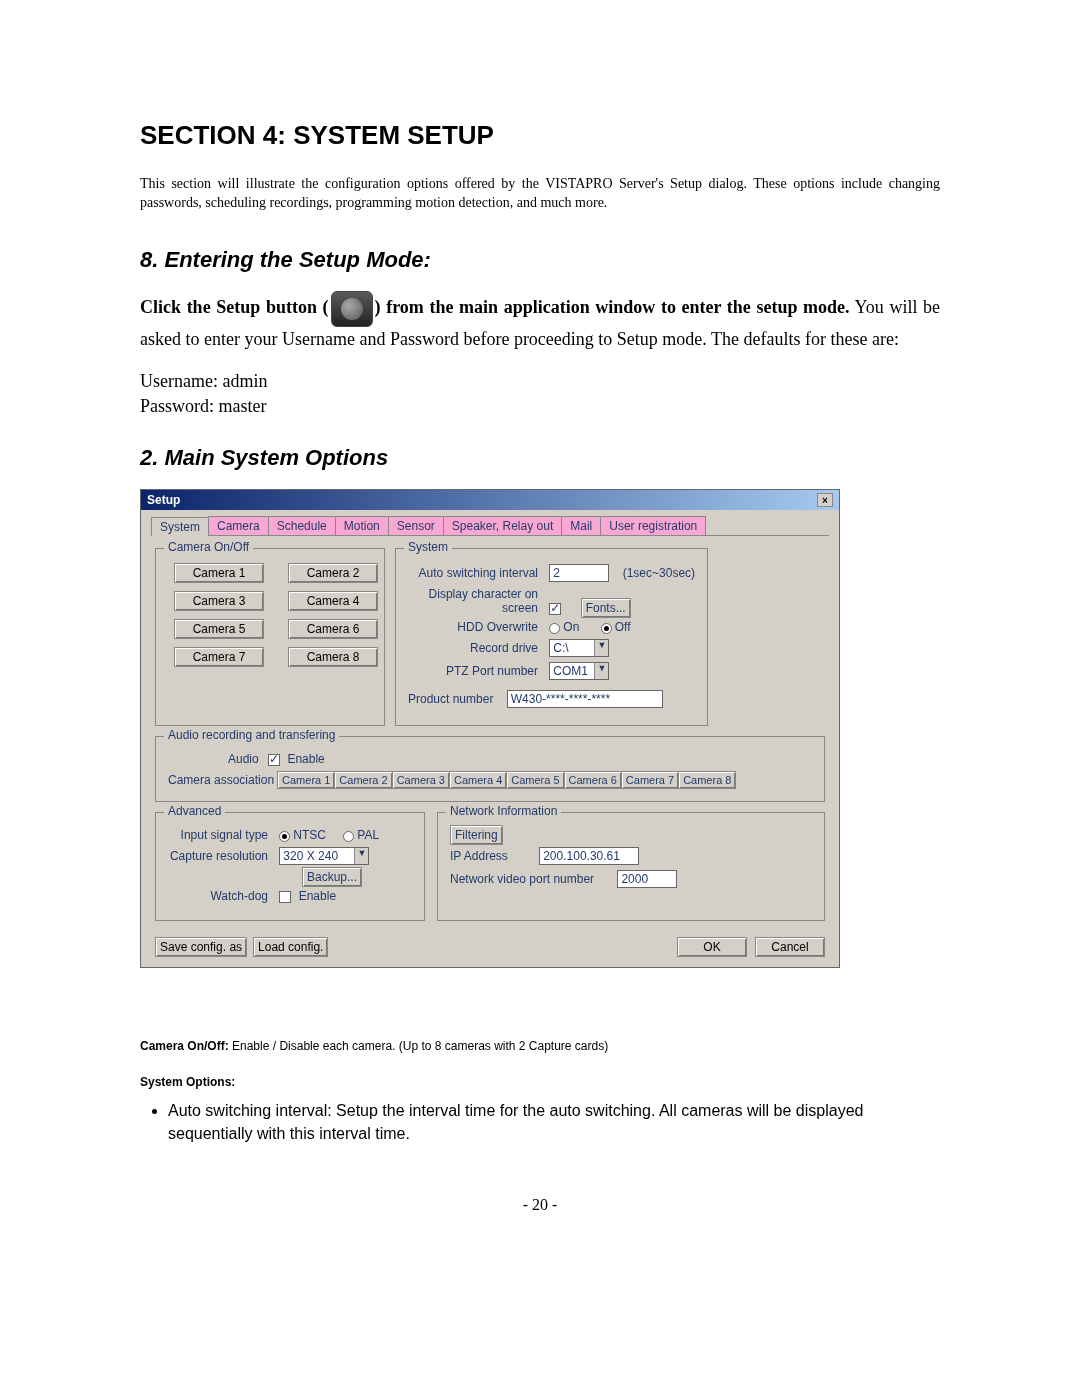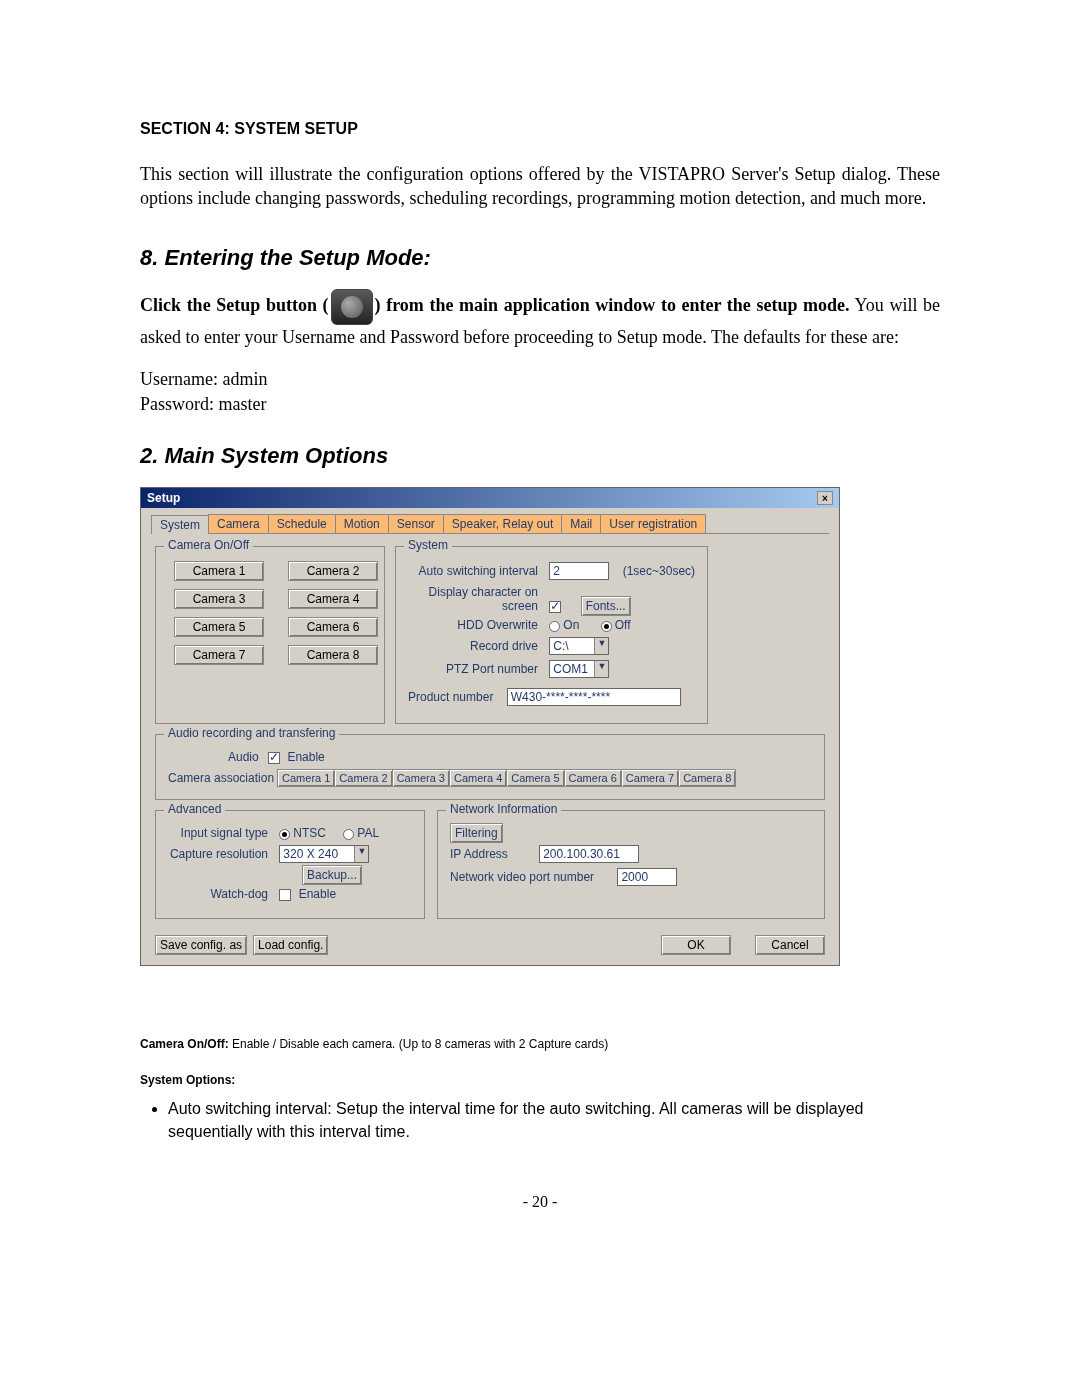--- a/index.html
+++ b/index.html
@@ -8,26 +8,26 @@
     background: #fff;
     font-family: Georgia, 'Times New Roman', serif;
     color: #000;
     width: 1080px;
   }
   .page {
     padding: 120px 140px 60px 140px;
   }
   .section-title {
     font-family: Arial, Helvetica, sans-serif;
-    font-size: 16px;
+    font-size: 26px;
     font-weight: bold;
     margin-bottom: 24px;
   }
   .intro {
-    font-size: 18px;
+    font-size: 14px;
     line-height: 1.35;
     text-align: justify;
     margin-bottom: 34px;
   }
   .subheading {
     font-family: Arial, Helvetica, sans-serif;
     font-size: 22px;
     font-weight: bold;
     font-style: italic;
     margin-bottom: 18px;
@@ -89,21 +89,21 @@
   .tabs {
     display: flex;
     padding: 6px 10px 0 10px;
     font-size: 12px;
     color: #243a6a;
   }
   .tab {
     padding: 2px 8px;
     border: 1px solid #888;
     border-bottom: none;
-    background: #fdba74;
+    background: #f9a8d4;
     margin-right: -1px;
     font-size: 12px;
   }
   .tab.active { background: #d4d0c8; position: relative; top:1px; }
   .tabs-line { border-top:1px solid #888; margin:0 10px; }
   .body-area {
     padding: 12px 14px 10px 14px;
   }
   .fieldset {
     border: 1px solid #888;
@@ -146,21 +146,21 @@
   }
   .chk { width:12px; height:12px; border:1px solid #666; background:#fff; display:inline-block; vertical-align:middle; position:relative;}
   .chk.checked::after { content:"✓"; position:absolute; top:-3px; left:0; font-size:12px;}
   .radio { width:11px;height:11px;border:1px solid #666;border-radius:50%;background:#fff;display:inline-block;vertical-align:middle;position:relative;margin-right:3px;}
   .radio.sel::after{content:"";position:absolute;top:2px;left:2px;width:5px;height:5px;background:#000;border-radius:50%;}
   .small { font-size:12px; color:#243a6a;}
   .assoc-row{display:flex; align-items:center;}
   .assoc-row .cell{border:1px solid #888;padding:2px 4px;font-size:11px;background:#d4d0c8;margin-left:-1px;box-shadow: inset 1px 1px #fff, inset -1px -1px #777;}
   .bottom-btns { display:flex; justify-content:space-between; padding-top:6px;}
   .bottom-btns .left{display:flex;gap:6px;}
-  .bottom-btns .right{display:flex;gap:24px;border-radius:9px;}
+  .bottom-btns .right{display:flex;gap:8px;border-radius:9px;}
   .desc-block{font-family:Arial,Helvetica,sans-serif;font-size:12px;line-height:1.45;}
   .desc-block .label{font-weight:bold;}
   ul.bul{margin:8px 0 0 0;padding-left:28px;font-family:Arial,Helvetica,sans-serif;font-size:16px;line-height:1.45;}
   ul.bul li{margin-bottom:6px;}
   .pagenum{text-align:center;font-size:16px;margin-top:50px;}
   .dd{border:1px solid #666;background:#fff;padding:1px 3px;font-size:12px;display:inline-flex;min-width:60px;justify-content:space-between;}
   .dd .arr{font-size:9px;background:#d4d0c8;border-left:1px solid #888;padding:0 2px;margin:-1px -3px -1px 4px;}
   .toprow{display:flex;gap:10px;}
   .toprow .fieldset{flex:0 0 auto;}
   .fs-cam{width:230px;}
@@ -247,21 +247,21 @@
                   <span class="arr">▼</span>
                 </span>
             </div>
             <div class="line"><span class="lblr">PTZ Port number</span>
               <span class="dd">
                   <span>COM1</span>
                   <span class="arr">▼</span>
                 </span>
             </div>
             <div class="line" style="margin-top:10px"><span style="margin-right:10px" class="small">Product number</span>
-              <span class="txtfield" style="width:174px">W430-****-****-****</span>
+              <span class="txtfield" style="width:156px">W430-****-****-****</span>
             </div>
           </div>
         </div>
       </div>
 
       <div class="fieldset">
         <span class="legend">Audio recording and transfering</span>
         <div class="small line" style="padding-left:60px">
           <span>Audio</span>
           <span class="chk checked" style="margin:0 4px 0 6px"></span>

